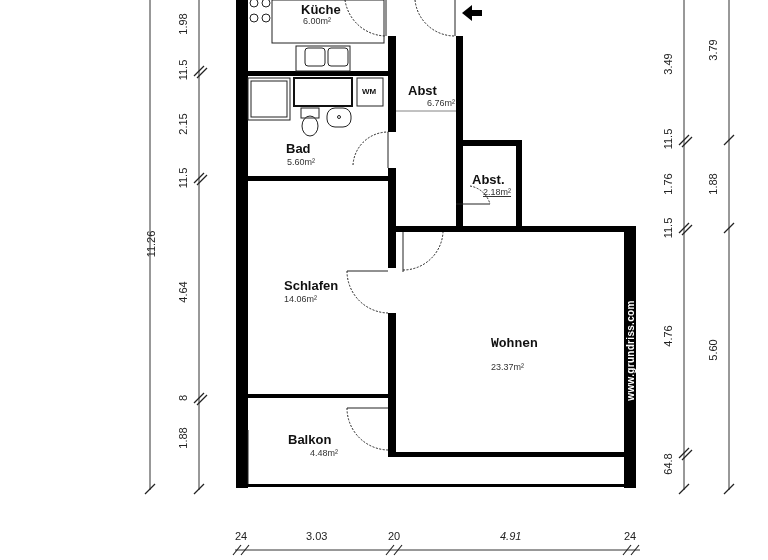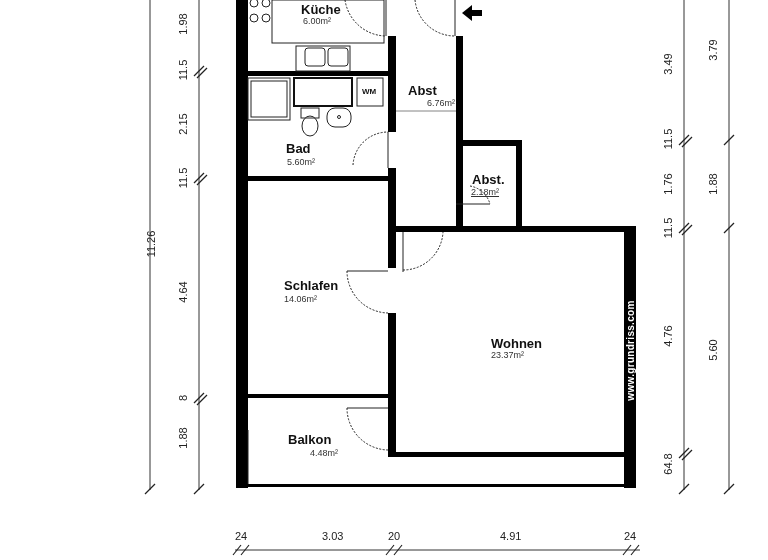--- a/index.html
+++ b/index.html
@@ -152,27 +152,27 @@
 <div class="lbl room-name" style="left:301px;top:2px;">Küche</div>
 <div class="lbl room-area" style="left:303px;top:16px;">6.00m²</div>
 
 <div class="lbl room-name" style="left:408px;top:83px;">Abst</div>
 <div class="lbl room-area" style="left:427px;top:98px;">6.76m²</div>
 
 <div class="lbl room-name" style="left:286px;top:141px;">Bad</div>
 <div class="lbl room-area" style="left:287px;top:157px;">5.60m²</div>
 
 <div class="lbl room-name" style="left:472px;top:172px;">Abst.</div>
-<div class="lbl room-area" style="left:471px;top:187px;text-decoration:underline;">2.18m²</div>
+<div class="lbl room-area" style="left:483px;top:187px;text-decoration:underline;">2.18m²</div>
 
 <div class="lbl room-name" style="left:284px;top:278px;">Schlafen</div>
 <div class="lbl room-area" style="left:284px;top:294px;">14.06m²</div>
 
-<div class="lbl room-name" style="left:491px;top:336px;">Wohnen</div>
-<div class="lbl room-area" style="left:491px;top:350px;">23.37m²</div>
+<div class="lbl room-name" style="left:491px;top:336px;font-family:Liberation Mono, monospace;">Wohnen</div>
+<div class="lbl room-area" style="left:491px;top:362px;">23.37m²</div>
 
 <div class="lbl room-name" style="left:288px;top:432px;text-align:center;">Balkon</div>
 <div class="lbl room-area" style="left:288px;top:448px;margin-left:22px;">4.48m²</div>
 
 <div class="lbl" style="left:362px;top:87px;font-size:8px;font-weight:bold;">WM</div>
 
 <div class="lbl wm" style="left:570px;top:345px;width:120px;text-align:center;transform:rotate(-90deg);">www.grundriss.com</div>
 
 <div class="lbl dim dim-v" style="left:136px;top:238px;width:30px;text-align:center;">11.26</div>
 <div class="lbl dim dim-v" style="left:168px;top:18px;width:30px;text-align:center;">1.98</div>
@@ -188,16 +188,16 @@
 <div class="lbl dim dim-v" style="left:653px;top:178px;width:30px;text-align:center;">1.76</div>
 <div class="lbl dim dim-v" style="left:653px;top:222px;width:30px;text-align:center;">11.5</div>
 <div class="lbl dim dim-v" style="left:653px;top:330px;width:30px;text-align:center;">4.76</div>
 <div class="lbl dim dim-v" style="left:653px;top:458px;width:30px;text-align:center;">64.8</div>
 
 <div class="lbl dim dim-v" style="left:698px;top:44px;width:30px;text-align:center;">3.79</div>
 <div class="lbl dim dim-v" style="left:698px;top:178px;width:30px;text-align:center;">1.88</div>
 <div class="lbl dim dim-v" style="left:698px;top:344px;width:30px;text-align:center;">5.60</div>
 
 <div class="lbl dim" style="left:235px;top:530px;">24</div>
-<div class="lbl dim" style="left:306px;top:530px;margin-left:16px;">3.03</div>
+<div class="lbl dim" style="left:306px;top:530px;">3.03</div>
 <div class="lbl dim" style="left:388px;top:530px;">20</div>
-<div class="lbl dim" style="left:500px;top:530px;">4.91</div>
+<div class="lbl dim" style="left:500px;top:530px;font-style:italic;">4.91</div>
 <div class="lbl dim" style="left:624px;top:530px;">24</div>
 
 </body></html>

